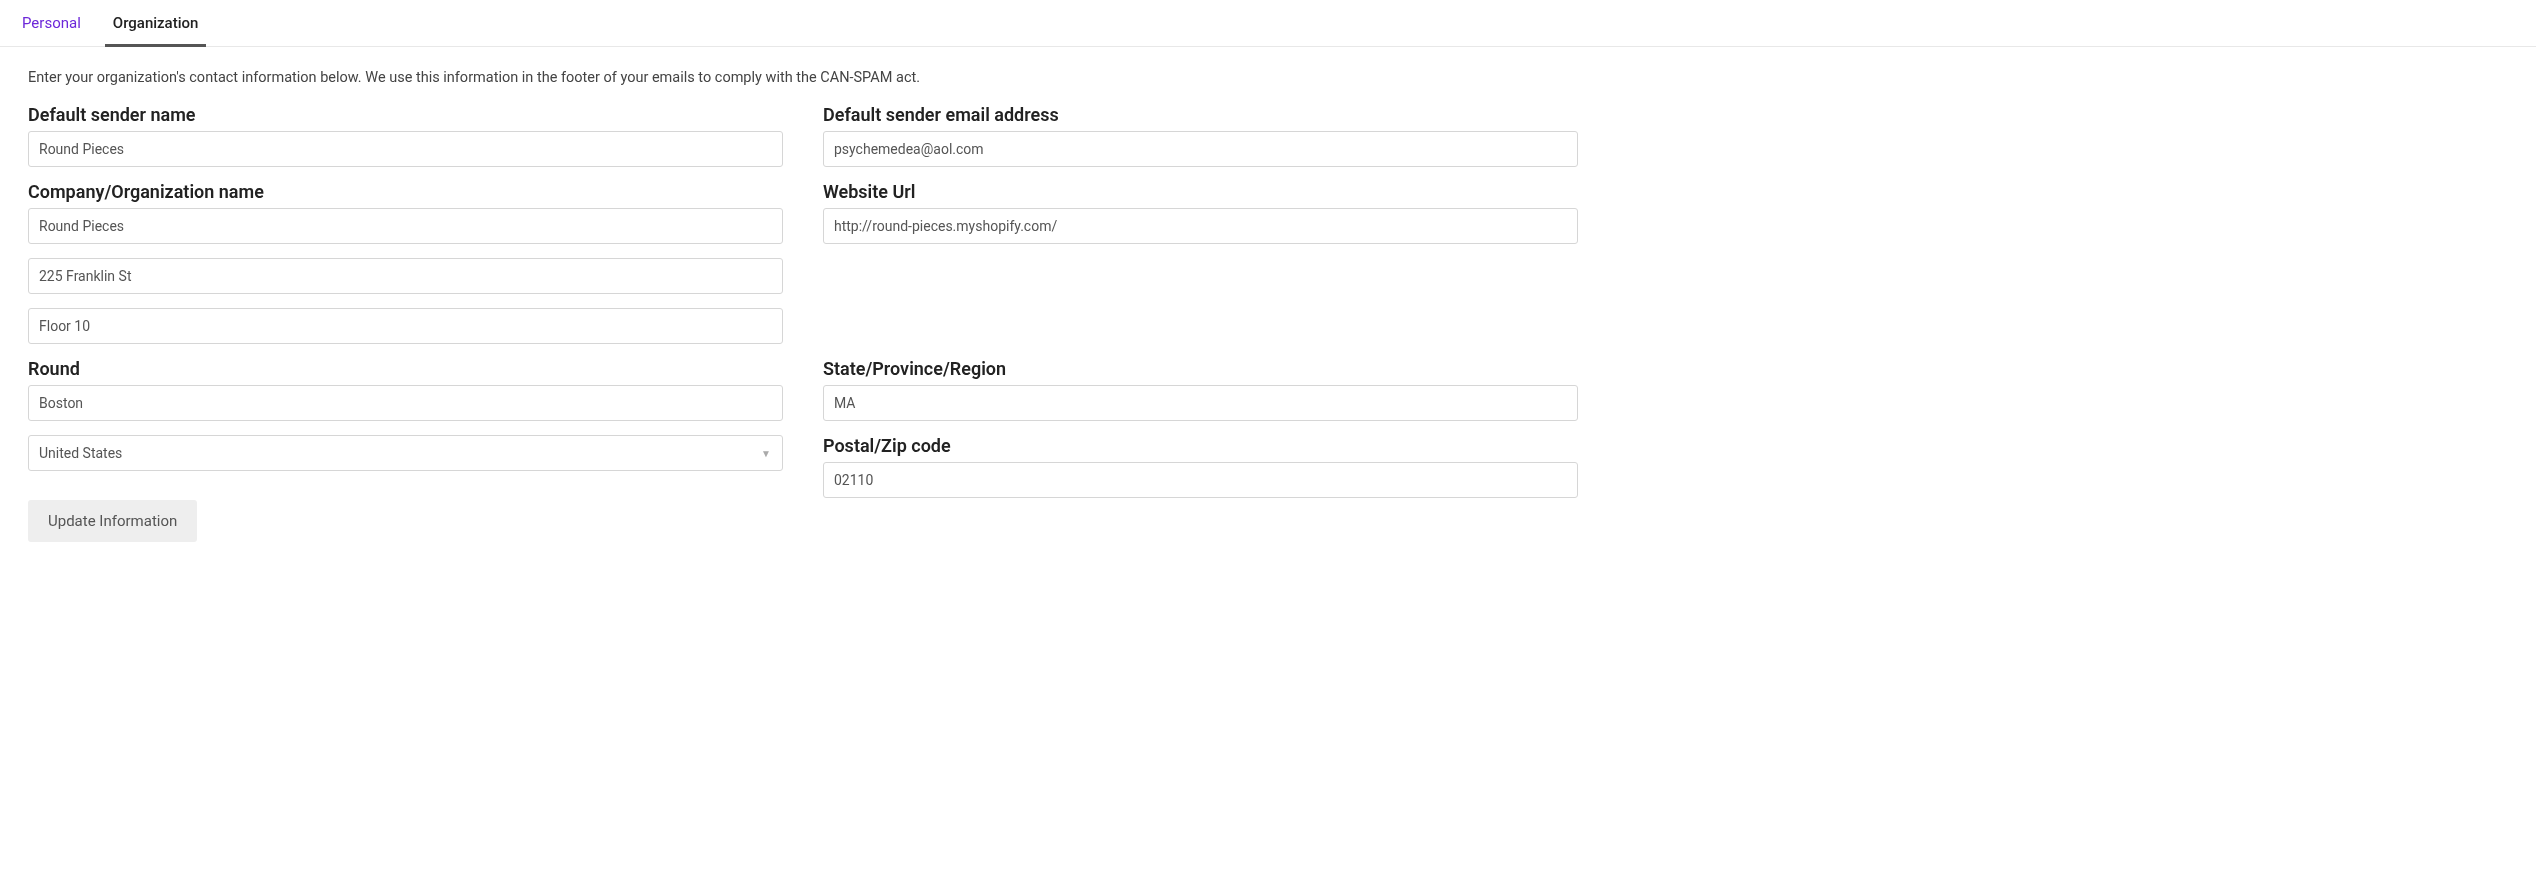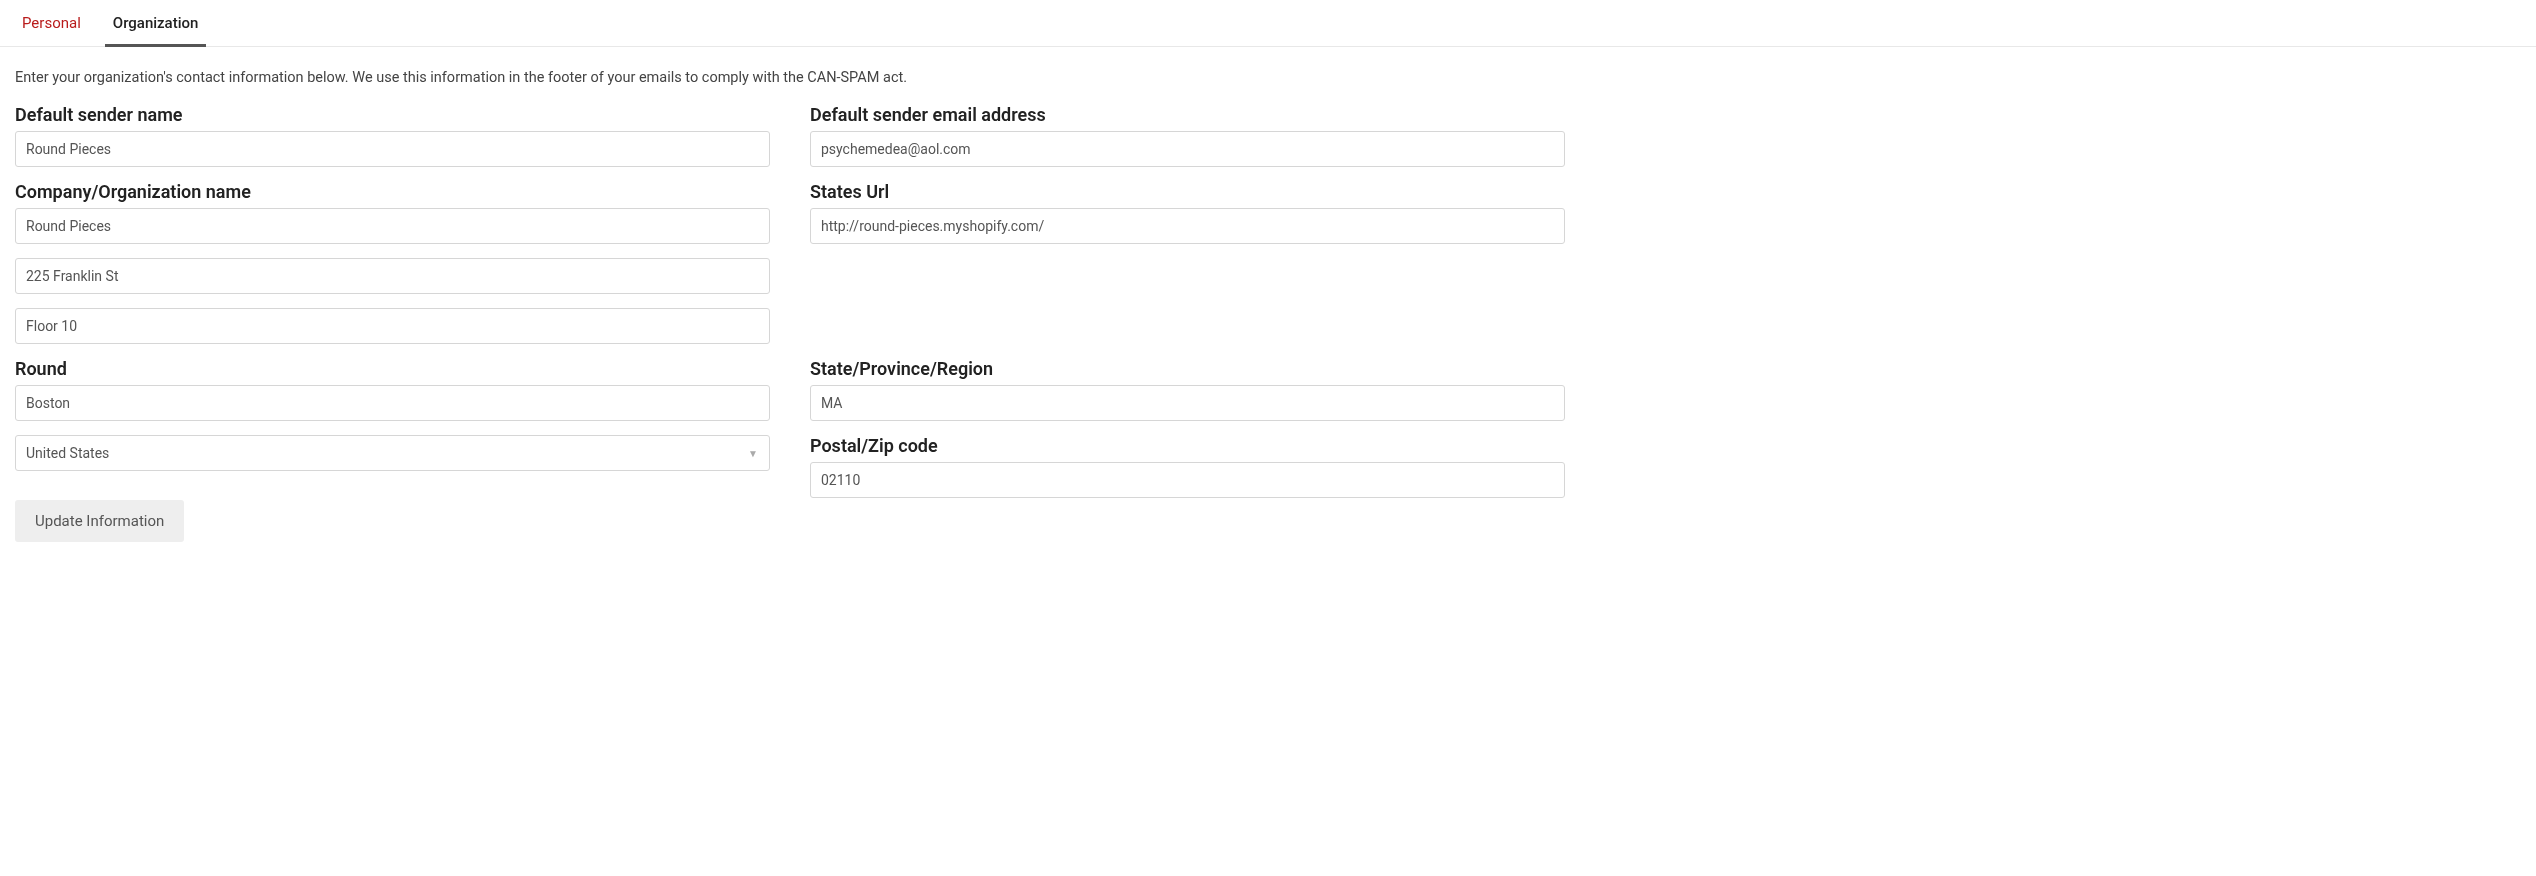--- a/index.html
+++ b/index.html
@@ -13,39 +13,39 @@
   }
   .tabs {
     display: flex;
     gap: 28px;
     padding: 10px 20px 0 20px;
     border-bottom: 1px solid #e8e8e8;
   }
   .tab {
     padding: 4px 2px 14px 2px;
     cursor: pointer;
-    color: #b91c1c;
+    color: #6d28d9;
     font-size: 15px;
     position: relative;
   }
   .tab.active {
     color: #222;
     font-weight: 500;
   }
   .tab.active::after {
     content: "";
     position: absolute;
     left: -6px;
     right: -6px;
     bottom: -1px;
     height: 3px;
     background: #555;
   }
   .content {
-    padding: 22px 20px 30px 15px;
+    padding: 22px 20px 30px 28px;
   }
   .intro {
     color: #444;
     font-size: 14.5px;
     margin-bottom: 18px;
   }
   .form-grid {
     display: grid;
     grid-template-columns: 1fr 1fr;
     column-gap: 40px;
@@ -126,21 +126,21 @@
     <div class="field">
       <div class="label">Default sender email address</div>
       <input class="input" type="text" value="psychemedea@aol.com" style="">
     </div>
 
     <div class="field">
       <div class="label">Company/Organization name</div>
       <input class="input" type="text" value="Round Pieces" style="">
     </div>
     <div class="field">
-      <div class="label">States Url</div>
+      <div class="label">Website Url</div>
       <input class="input" type="text" value="http://round-pieces.myshopify.com/" style="">
     </div>
 
     <div class="field">
       <input class="input" type="text" value="225 Franklin St" style="">
     </div>
     <div class="placeholder-cell"></div>
 
     <div class="field">
       <input class="input" type="text" value="Floor 10" style="">

